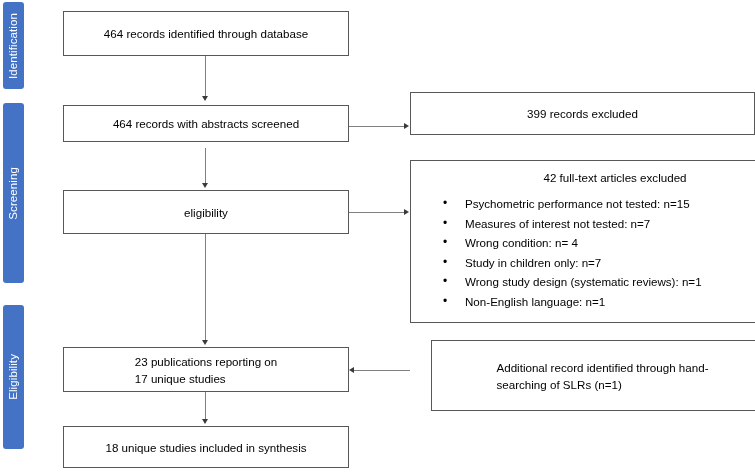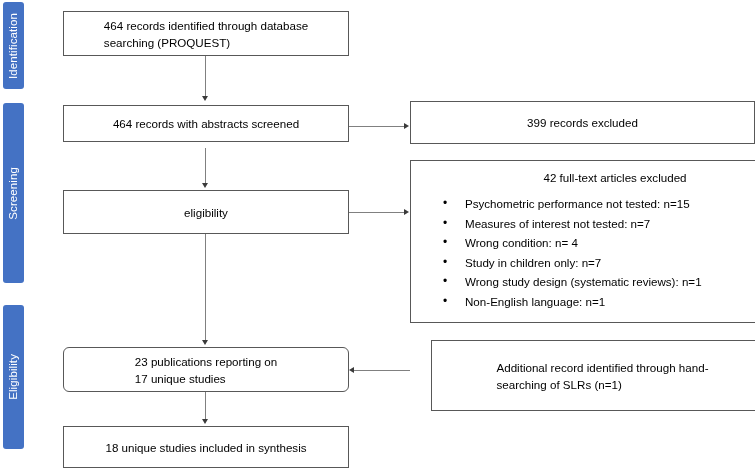--- a/index.html
+++ b/index.html
@@ -55,23 +55,23 @@
     text-align: left;
     font-size: 11.6px;
     line-height: 17px;
     padding: 2px 6px;
   }
   .flow-box .box-text { display: block; }
 
   #box-identified     { left: 63px; top: 11px;  width: 286px; height: 45px; }
   #box-screened       { left: 63px; top: 105px; width: 286px; height: 37px; }
   #box-fulltext       { left: 63px; top: 190px; width: 286px; height: 44px; }
-  #box-publications   { left: 63px; top: 347px; width: 286px; height: 45px; border-radius: 6px; }
+  #box-publications   { left: 63px; top: 347px; width: 286px; height: 45px; }
   #box-included       { left: 63px; top: 426px; width: 286px; height: 42px; }
-  #box-records-excluded { left: 410px; top: 101px; width: 345px; height: 43px; }
+  #box-records-excluded { left: 410px; top: 92px; width: 345px; height: 43px; }
   #box-additional     { left: 410px; top: 340px; width: 343px; height: 71px; margin-left: 21px; }
 
   
   #box-fulltext-excluded {
     position: absolute;
     box-sizing: border-box;
     left: 410px;
     top: 160px;
     width: 410px;
     height: 163px;
@@ -171,21 +171,20 @@
   <div class="stage-tab" id="stage-screening">
     <span class="stage-label">Screening</span>
   </div>
   <div class="stage-tab" id="stage-eligibility">
     <span class="stage-label">Eligibility</span>
   </div>
 
   <div class="flow-box" id="box-identified">
     <span>
       <span class="box-text">464 records identified through database</span>
-      <span class="box-text">searching (PROQUEST)</span>
     </span>
   </div>
 
   <div class="flow-box" id="box-screened">
     <span class="box-text">464 records with abstracts screened</span>
   </div>
 
   <div class="flow-box" id="box-fulltext">
     <span>
       <span class="box-text">eligibility</span>

